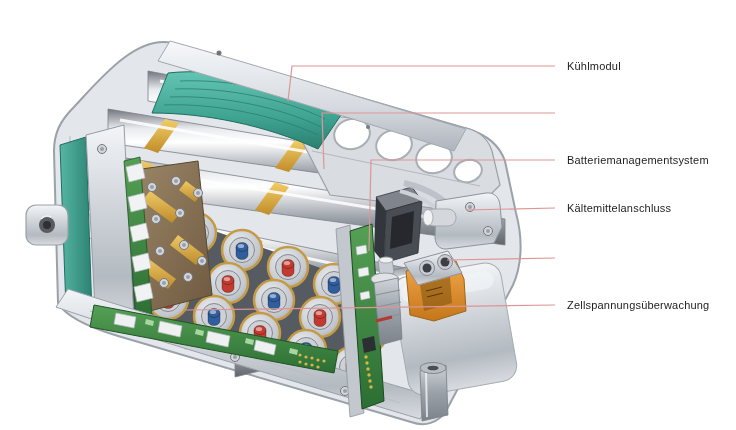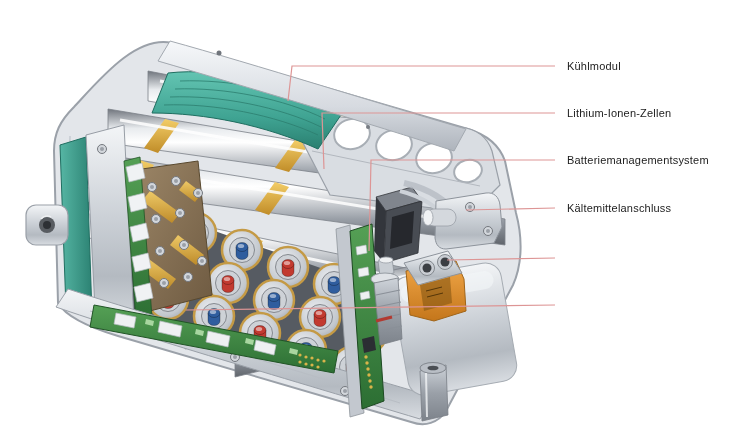--- a/index.html
+++ b/index.html
@@ -323,17 +323,17 @@
     <polyline class="leader" points="555,45 292,45 288,80"></polyline>
     <polyline class="leader" points="555,92 322,92 324,148"></polyline>
     <polyline class="leader" points="555,139 371,139 369,230"></polyline>
     <polyline class="leader" points="555,187 466,189"></polyline>
     <polyline class="leader" points="555,237 447,239"></polyline>
     <polyline class="leader" points="555,284 186,289"></polyline>
   </g>
 </svg>
 
 <div class="label" style="top:38px">Kühlmodul</div>
-<div class="label" style="top:85px">Lithium-Ionen-Zellen</div>
 <div class="label" style="top:132px">Batteriemanagementsystem</div>
 <div class="label" style="top:180px">Kältemittelanschluss</div>
+<div class="label" style="top:277px">Zellspannungsüberwachung</div>
 
 </div>
 
 </body></html>

